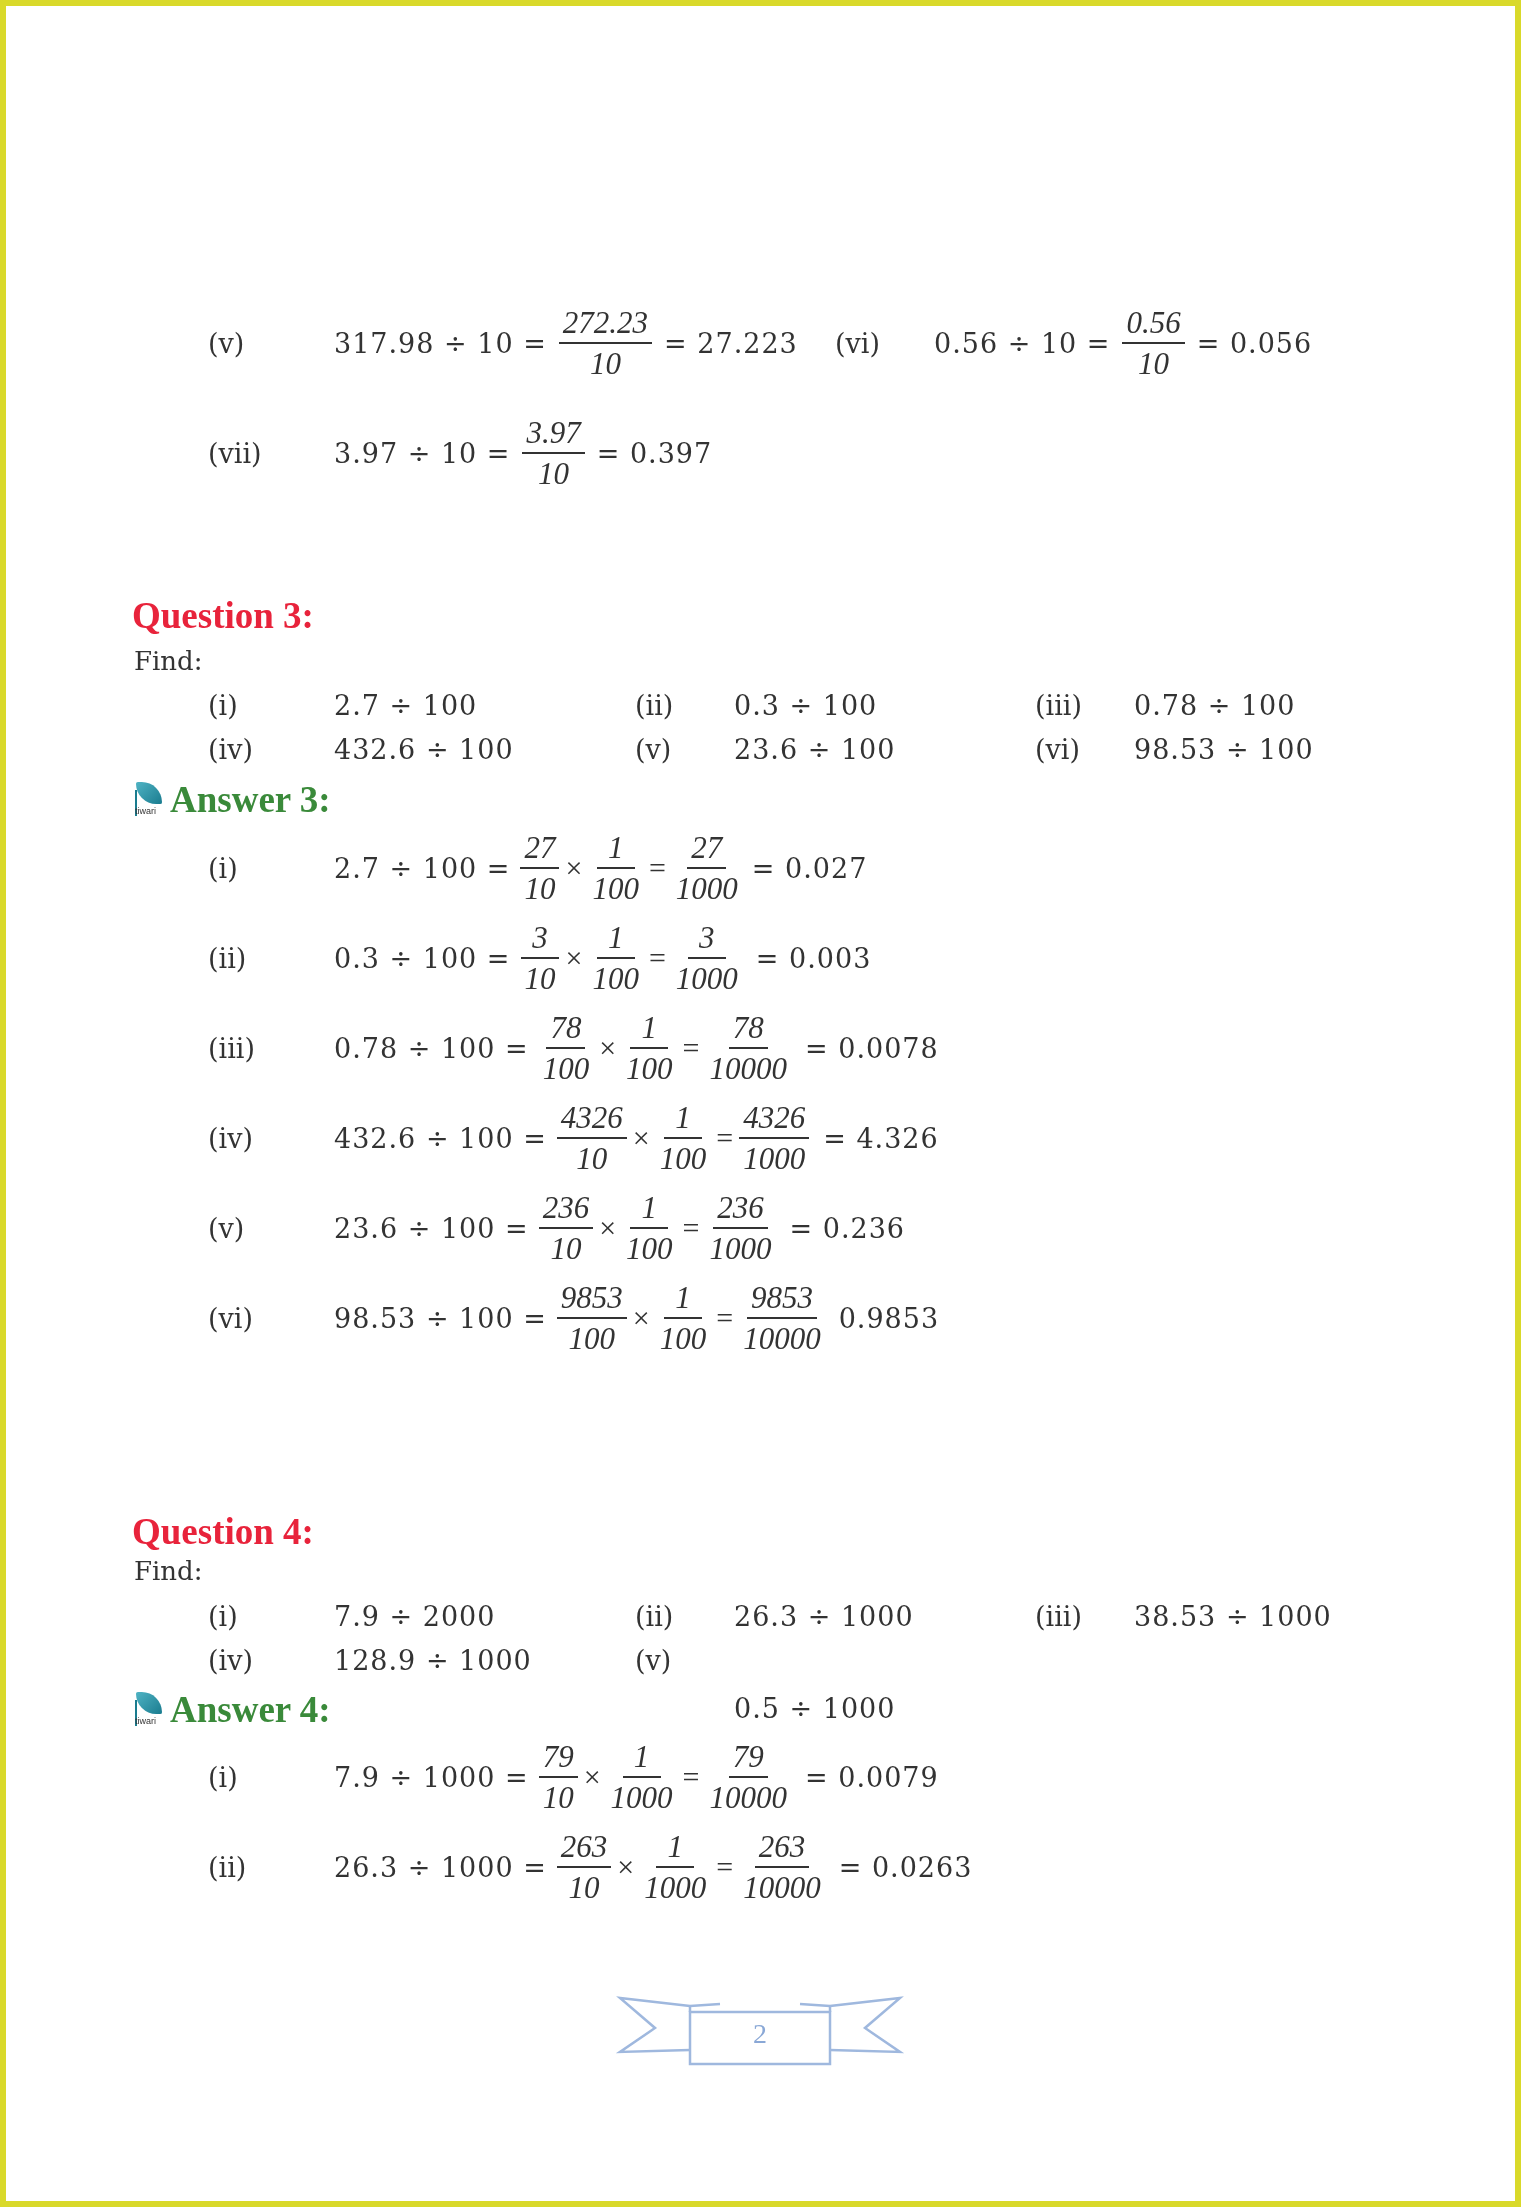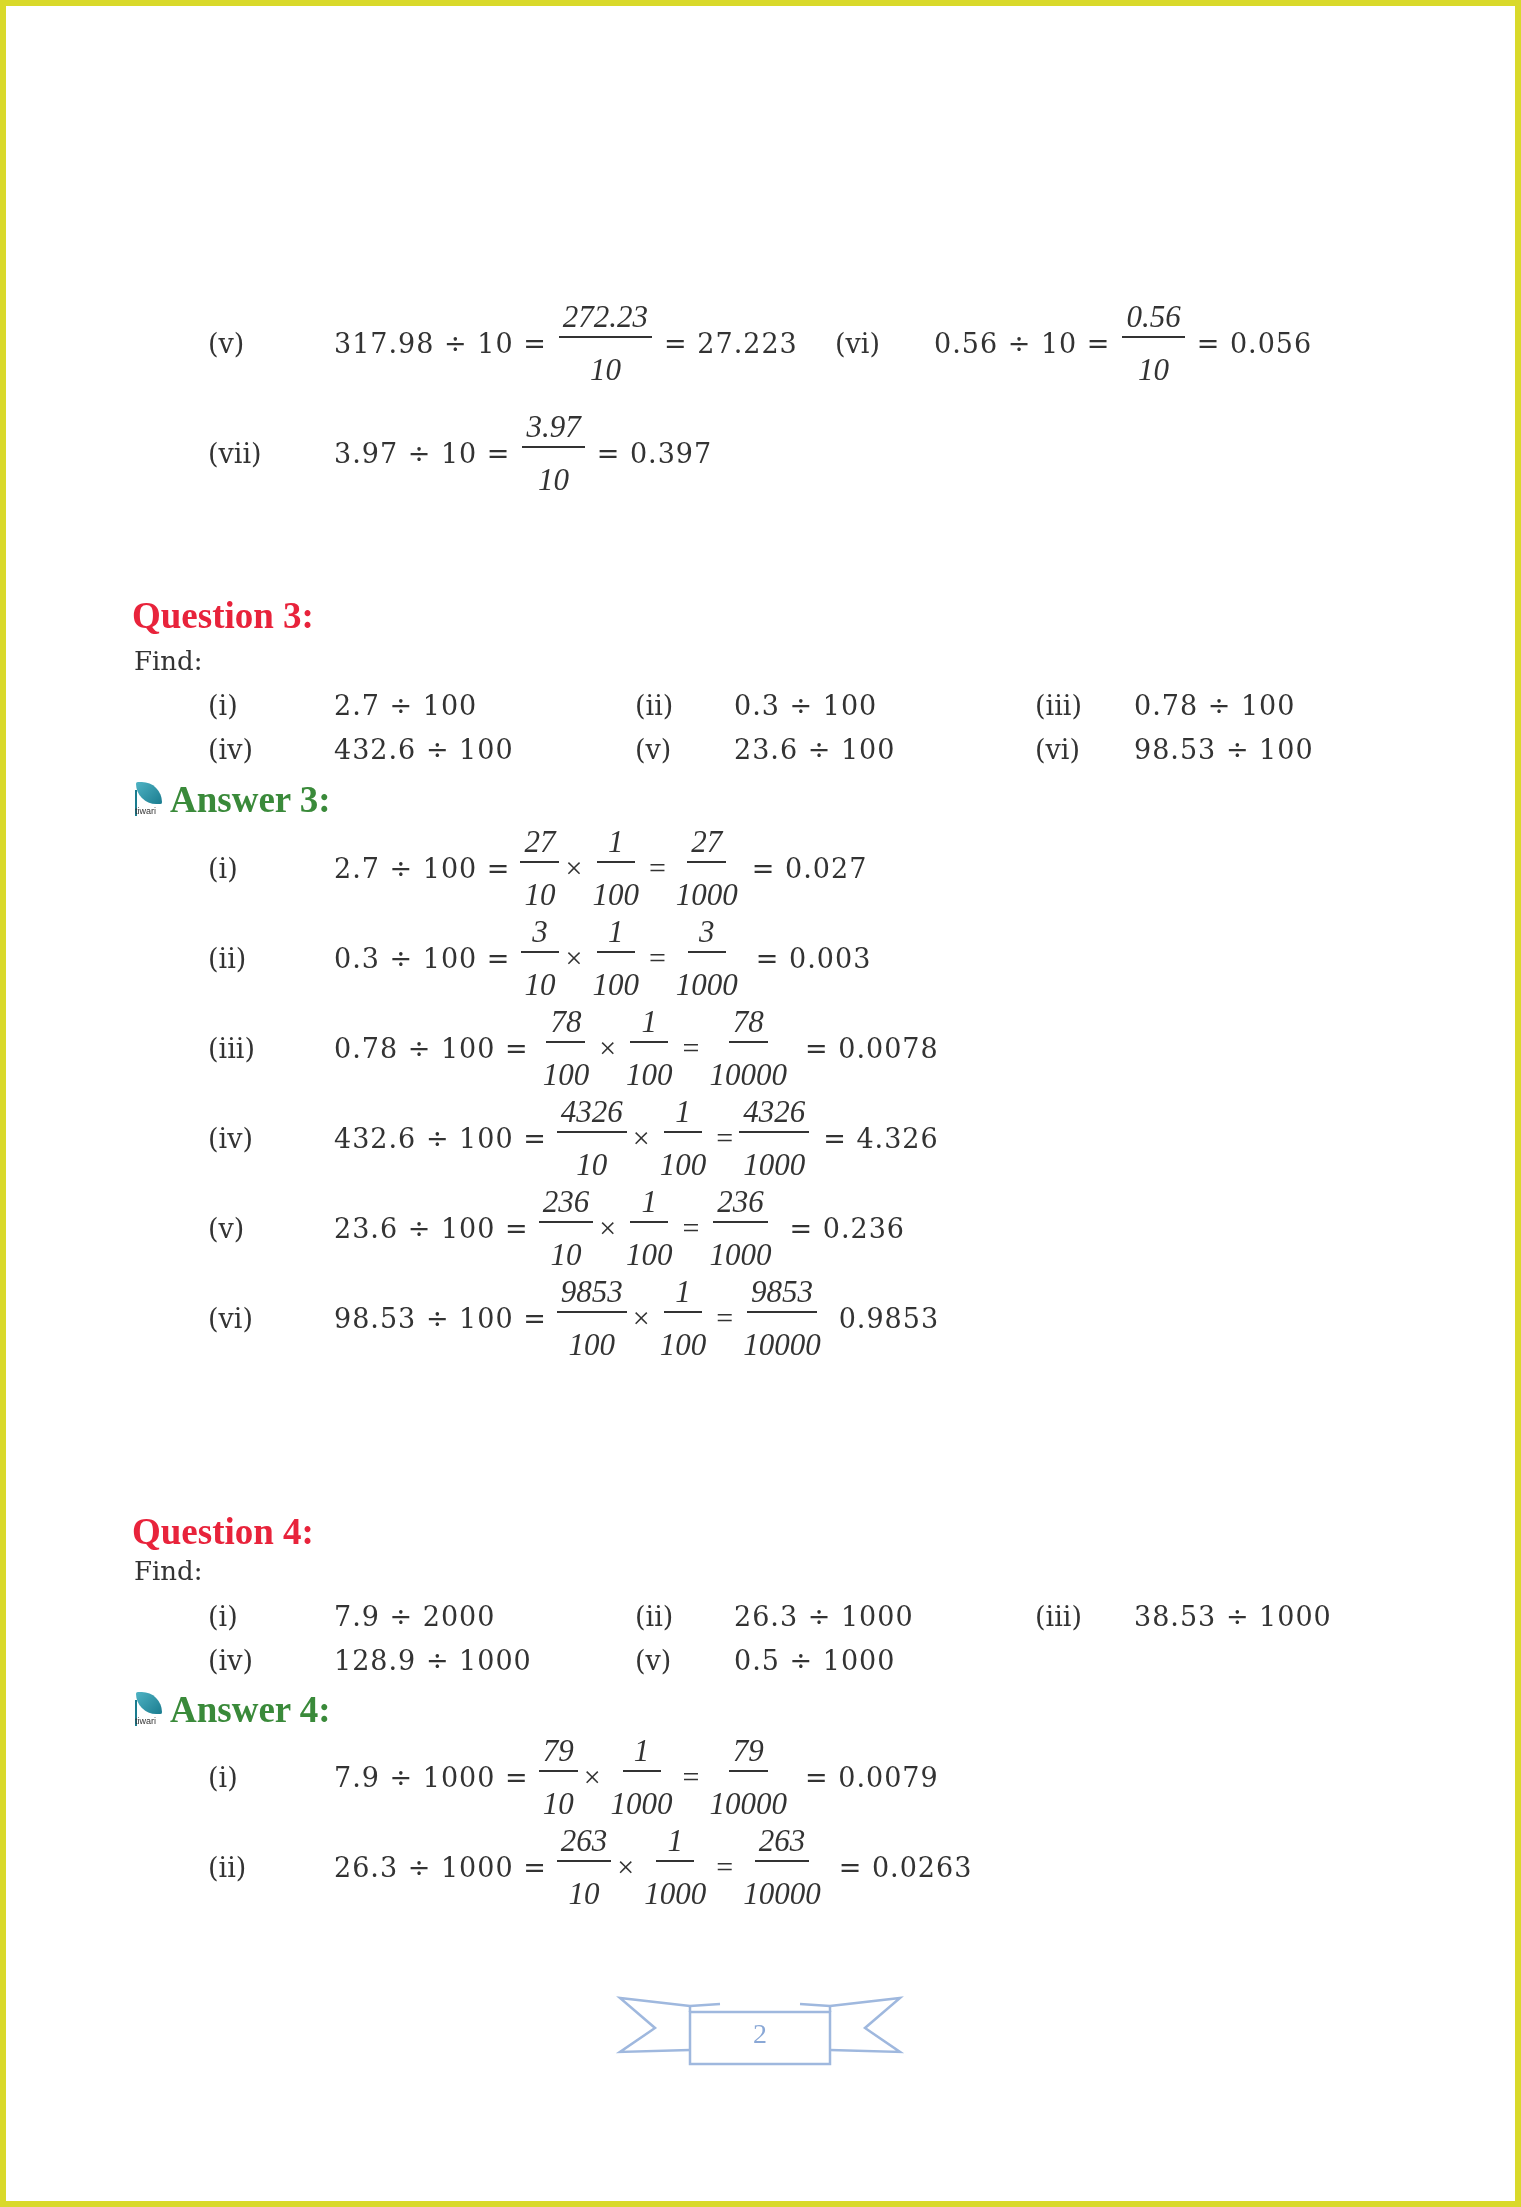--- a/index.html
+++ b/index.html
@@ -12,21 +12,21 @@
   .page-border {
     position: absolute; left: 0; top: 0; width: 1521px; height: 2207px;
     box-sizing: border-box; border: 6px solid #d9d92a;
   }
   .row { position: absolute; display: flex; align-items: center; height: 90px; }
   .label { font-family: "DejaVu Serif", serif; font-size: 27px; color: #333; position: absolute; left: 208px; }
   .expr { font-family: "DejaVu Serif", serif; font-size: 27px; color: #333; position: absolute; left: 334px; display: flex; align-items: center; white-space: nowrap; }
   .expr .txt { letter-spacing: 1px; }
   .frac { display: inline-flex; flex-direction: column; align-items: center; margin: 0 4px; font-family: "Liberation Serif", serif; font-size: 31px; line-height: 1; font-style: italic; }
   .frac .num { padding: 0 4px 4px 4px; border-bottom: 2px solid #333; min-width: 30px; text-align: center; }
-  .frac .den { padding: 16px 4px 0 4px; text-align: center; }
+  .frac .den { padding: 4px 4px 0 4px; text-align: center; }
   .op { font-family: "Liberation Serif", serif; font-size: 30px; margin: 0 2px; }
   .heading-q { position: absolute; left: 132px; font-family: "Liberation Serif", serif; font-weight: bold; font-size: 37px; color: #e8233b; }
   .heading-a { position: absolute; left: 132px; font-family: "Liberation Serif", serif; font-weight: bold; font-size: 37px; color: #3a8a3a; display: flex; align-items: center; }
   .find { position: absolute; left: 134px; font-family: "DejaVu Serif", serif; font-size: 26px; color: #333; }
   .q-item-label { position: absolute; font-family: "DejaVu Serif", serif; font-size: 27px; color: #333; }
   .q-item-expr { position: absolute; font-family: "DejaVu Serif", serif; font-size: 27px; color: #333; letter-spacing: 1px; }
   .logo { width: 34px; height: 36px; position: relative; margin-right: 4px; }
   .logo .leaf { position: absolute; left: 4px; top: 0; width: 26px; height: 22px; background: linear-gradient(135deg, #4fb3c4, #1a7c8f); border-radius: 2px 22px 2px 22px; }
   .logo .stem { position: absolute; left: 3px; top: 8px; width: 2px; height: 26px; background: #1a7c8f; }
   .logo .brand { position: absolute; left: 3px; top: 24px; font-family: "Liberation Sans", sans-serif; font-size: 9px; color: #333; font-weight: normal; }
@@ -233,21 +233,21 @@
 <span class="q-item-label" style="left:208px; top:1601px;">(i)</span>
 <span class="q-item-expr" style="left:334px; top:1601px;">7.9 ÷ 2000</span>
 <span class="q-item-label" style="left:635px; top:1601px;">(ii)</span>
 <span class="q-item-expr" style="left:734px; top:1601px;">26.3 ÷ 1000</span>
 <span class="q-item-label" style="left:1035px; top:1601px;">(iii)</span>
 <span class="q-item-expr" style="left:1134px; top:1601px;">38.53 ÷ 1000</span>
 
 <span class="q-item-label" style="left:208px; top:1645px;">(iv)</span>
 <span class="q-item-expr" style="left:334px; top:1645px;">128.9 ÷ 1000</span>
 <span class="q-item-label" style="left:635px; top:1645px;">(v)</span>
-<span class="q-item-expr" style="left:734px; top:1645px;">0.5 ÷ 1000</span>
+<span class="q-item-expr" style="left:734px; top:1693px;">0.5 ÷ 1000</span>
 
 <div class="heading-a" style="top:1688px;">
   <span class="logo">
     <span class="leaf"></span>
     <span class="stem"></span>
     <span class="brand">tiwari</span>
   </span>
   <span>Answer 4:</span>
 </div>
 

